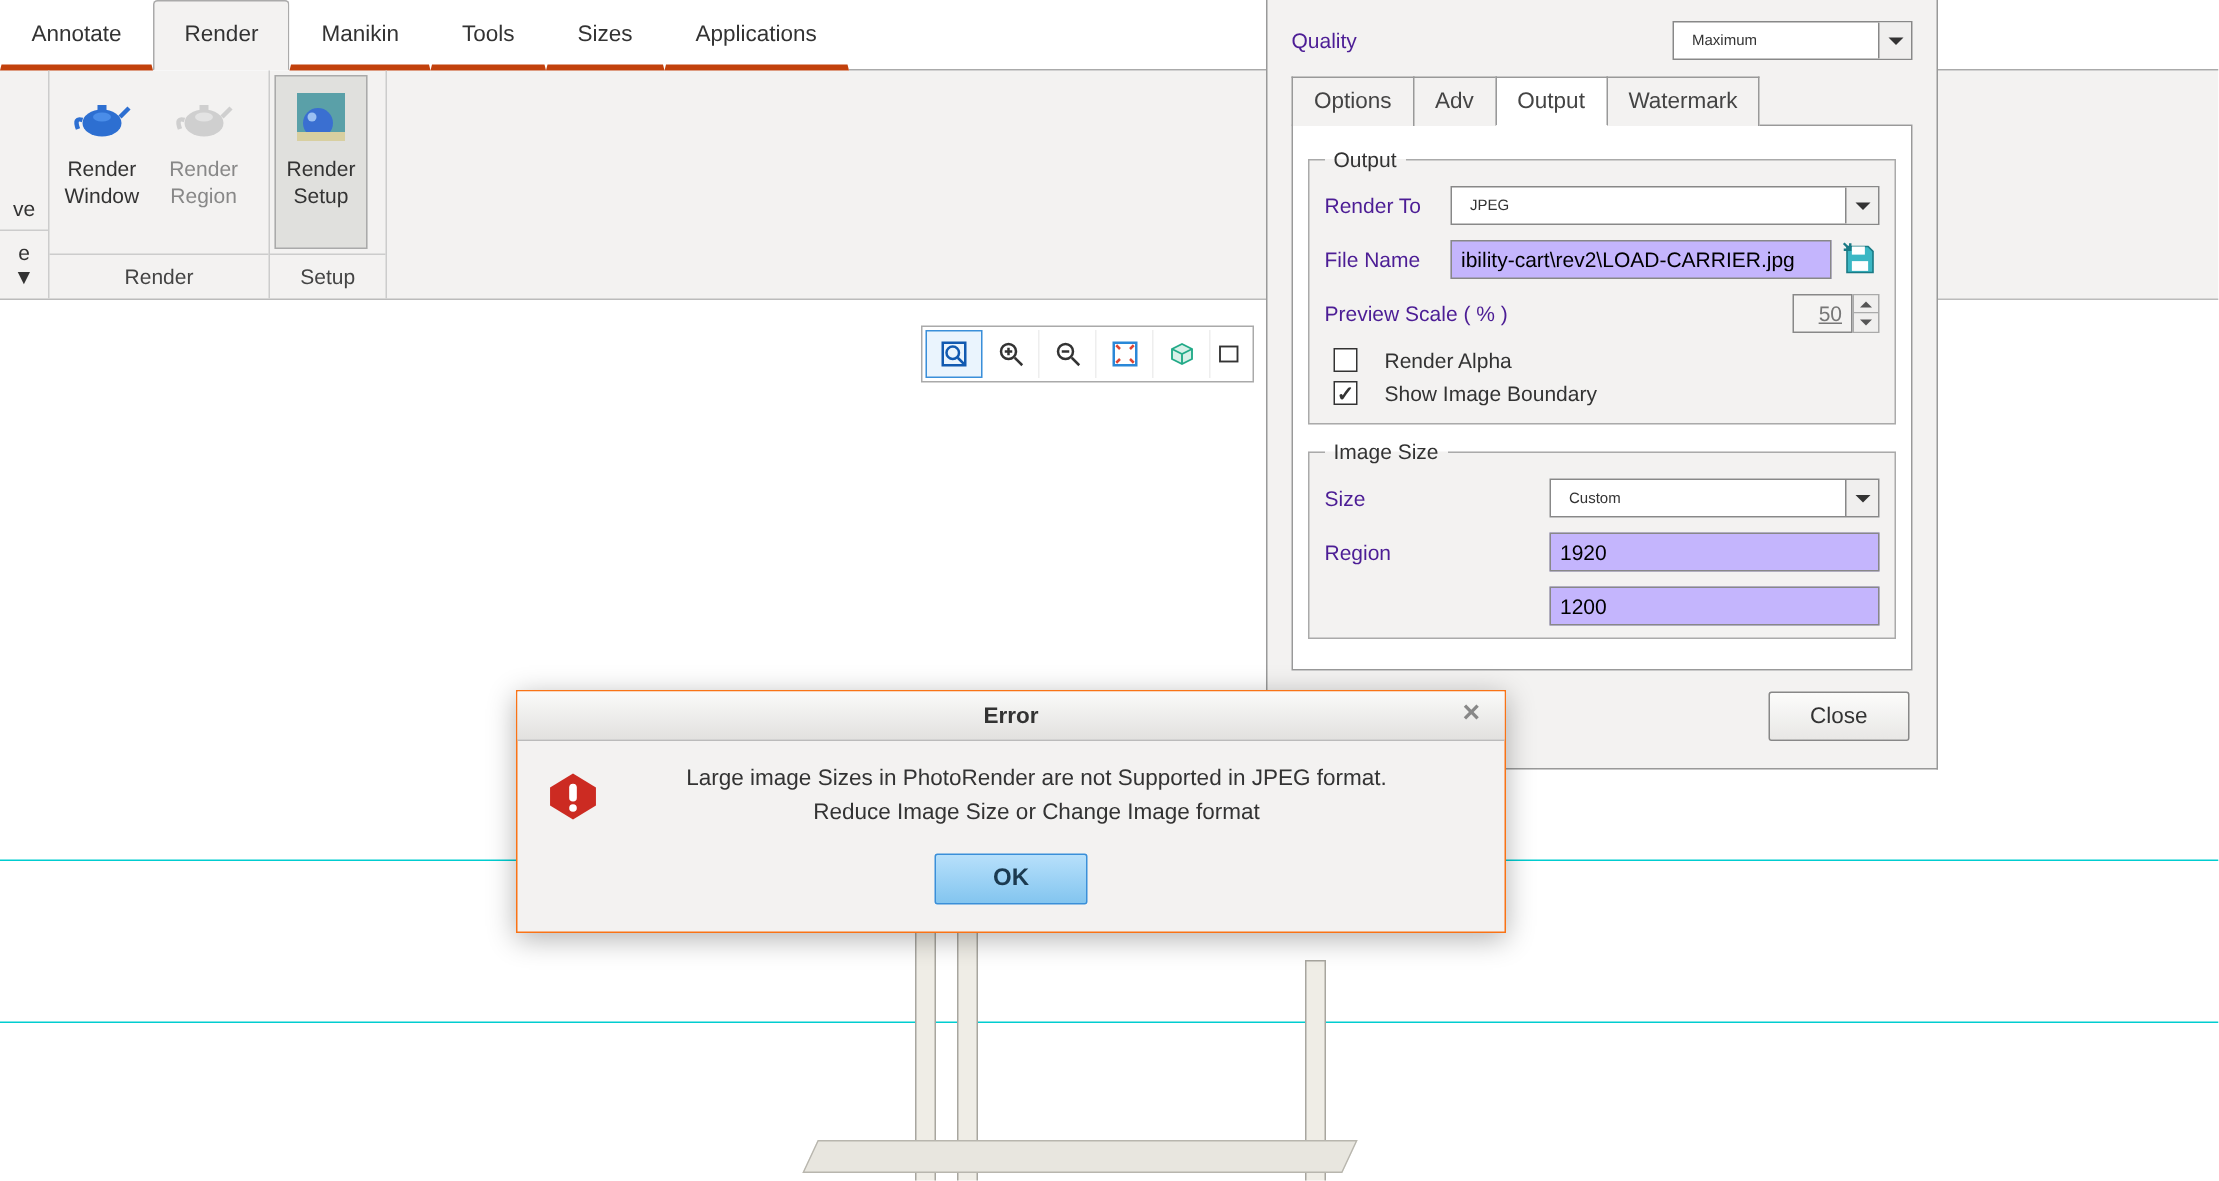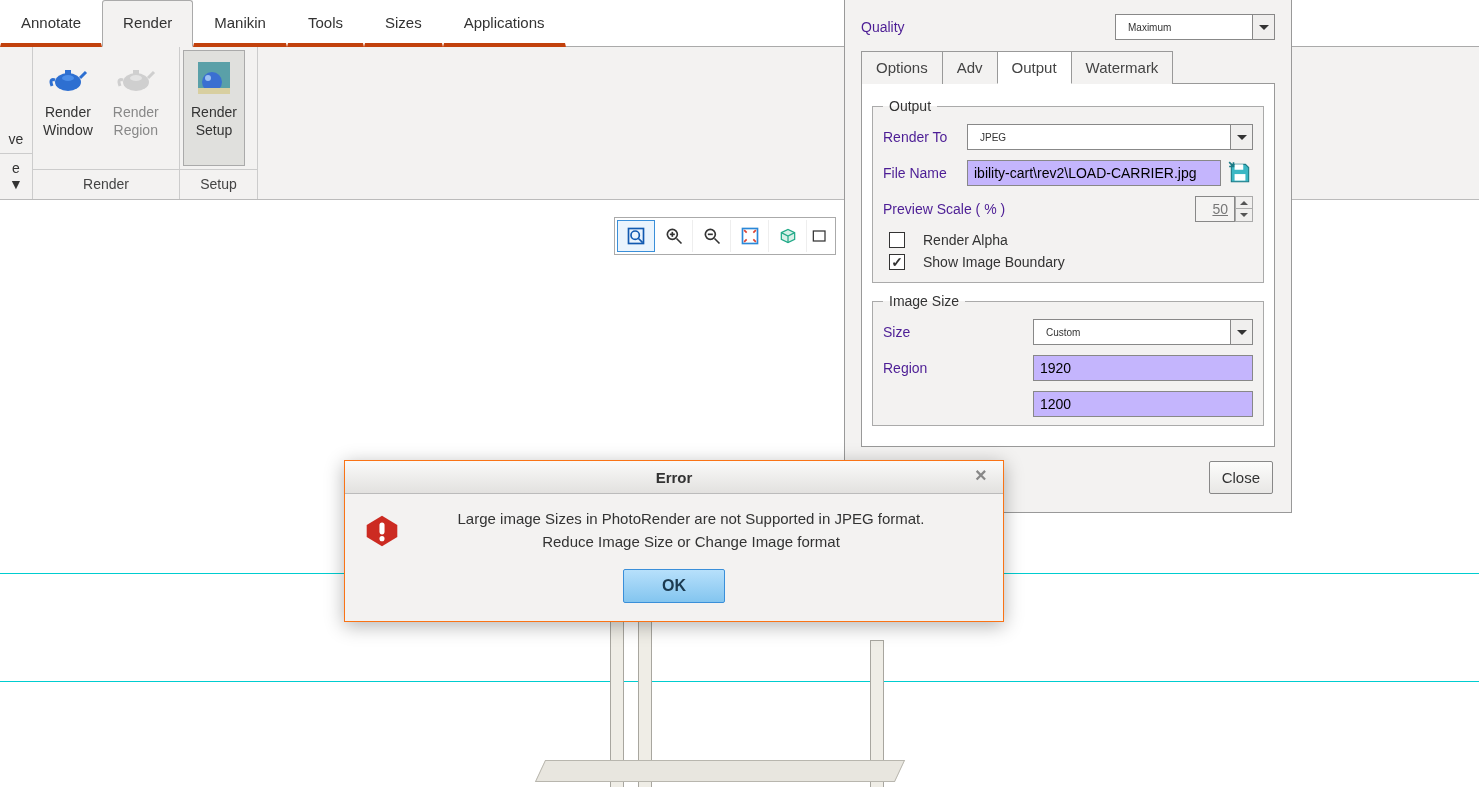--- a/index.html
+++ b/index.html
@@ -67,21 +67,21 @@
   .saveicon { width:26px; height:26px; margin-left:6px; display:flex; align-items:center; justify-content:center;}
 
   .spinner { display:flex; flex-direction:column; border:1px solid #aaa; width:18px;}
   .spinner div{height:12px; background:#f0efee; display:flex; align-items:center; justify-content:center;}
   .spinner div:first-child{border-bottom:1px solid #aaa;}
   .spinner div::after{content:""; border:4px solid transparent;}
   .spinner div:first-child::after{border-bottom-color:#555; margin-bottom:3px;}
   .spinner div:last-child::after{border-top-color:#555; margin-top:3px;}
 
   .panel-footer { display:flex; justify-content:flex-end; padding:14px 18px 4px 0;}
-  .panel-footer .btn { border:1px solid #888; background:linear-gradient(#fcfcfb,#e8e7e5); padding:7px 12px; font-size:15px; cursor:pointer; border-radius:2px;margin-left:10px;}
+  .panel-footer .btn { border:1px solid #888; background:linear-gradient(#fcfcfb,#e8e7e5); padding:7px 27px; font-size:15px; cursor:pointer; border-radius:2px;margin-left:10px;}
 
   
   .dialog { position:absolute; left:344px; top:460px; width:660px; border:1px solid #f97316; background:#f3f2f1; box-shadow:0 4px 18px rgba(0,0,0,.3);}
   .dialog .titlebar { background:linear-gradient(#fafaf9,#e2e1df); border-bottom:1px solid #bbb; height:33px; display:flex; align-items:center; justify-content:center; position:relative; font-size:15px; font-weight:bold; color:#333;}
   .dialog .titlebar .close { position:absolute; right:10px; top:6px; width:18px; height:18px; color:#888; font-size:20px; font-weight:bold; cursor:pointer; line-height:16px;}
   .dialog .body { display:flex; align-items:center; padding:14px 20px 6px 20px; }
   .dialog .body .msg { flex:1; text-align:center; font-size:15px; color:#333; line-height:1.5;}
   .dialog .footer { display:flex; justify-content:center; padding:10px 0 18px 0;}
   .dialog .footer .ok { border:1px solid #3a8fd9; background:linear-gradient(#b7e0fb,#83c5ef); padding:7px 38px; font-size:16px; font-weight:bold; color:#1b3a50; cursor:pointer; border-radius:2px;}
 

